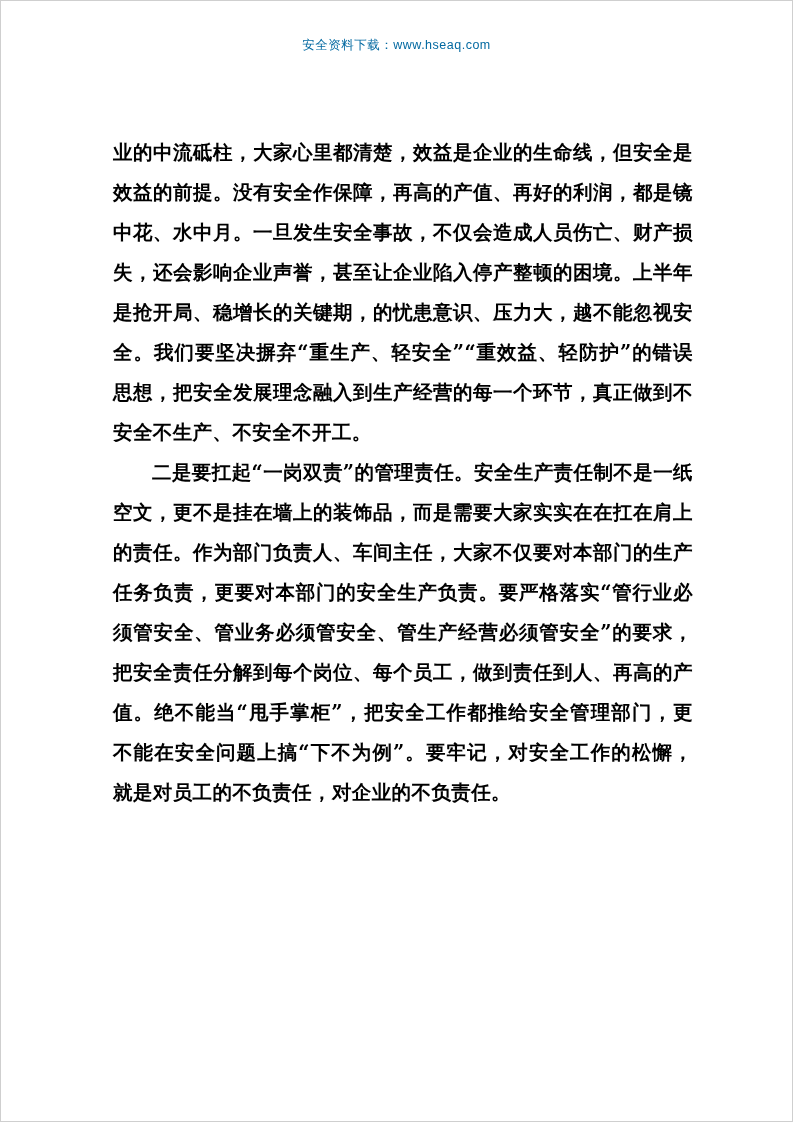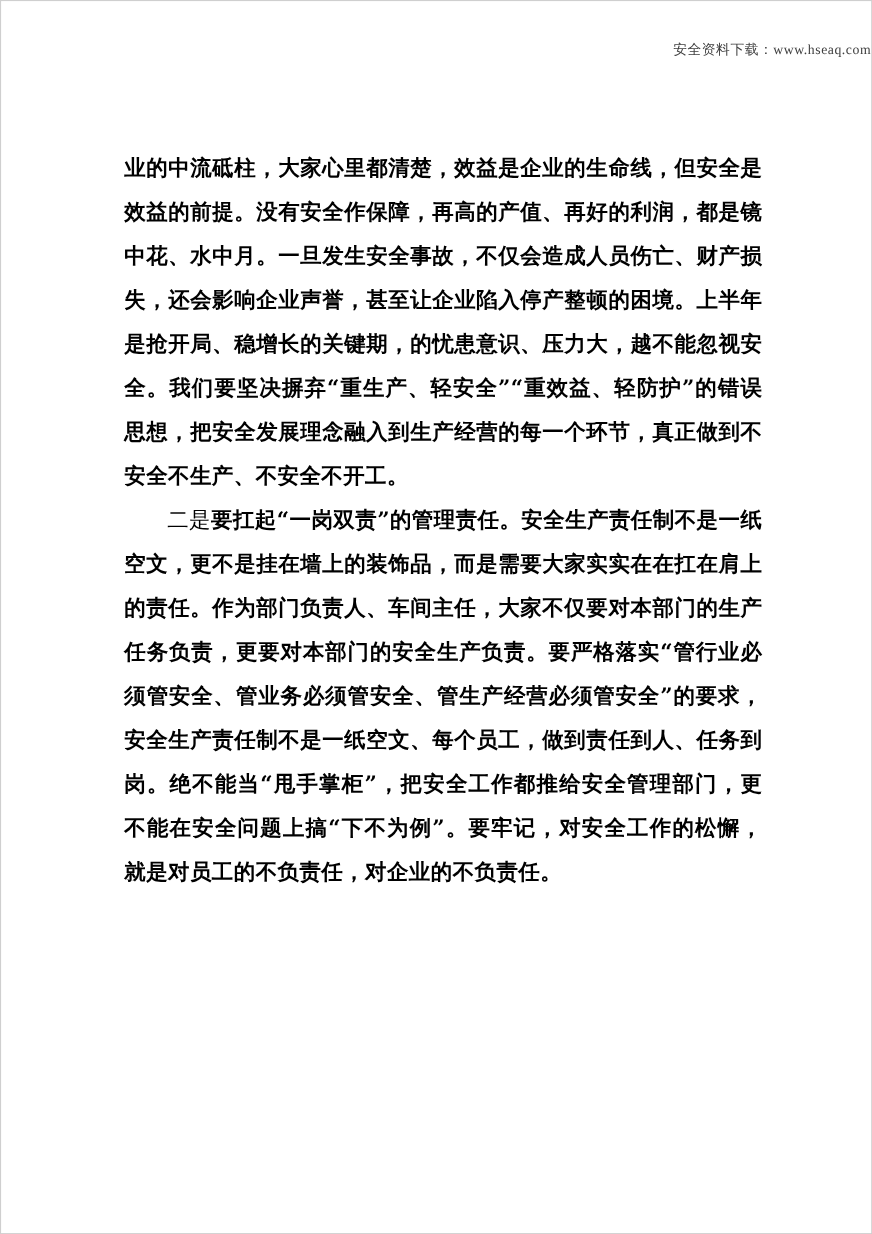--- a/index.html
+++ b/index.html
@@ -21,24 +21,24 @@
     box-sizing: border-box;
     border: 1px solid #cfcfcf;
     position: relative;
     background: #ffffff;
   }
   .watermark {
     position: absolute;
     top: 36px;
     left: 0;
     width: 100%;
-    text-align: right;
-    font-family: Liberation Serif, serif;
+    text-align: center;
+    font-family: Liberation Sans, sans-serif;
     font-size: 12.5px;
-    color: #404040;
+    color: #0369a1;
     letter-spacing: 0.5px;
     white-space: nowrap;
   }
   .content {
     position: absolute;
     top: 132px;
     left: 112px;
     width: 580px;
   }
   .para {
@@ -48,36 +48,36 @@
     text-justify: inter-ideograph;
     margin: 0 0 0 0;
     letter-spacing: 0.4px;
     font-weight: 600;
     font-family: "DejaVu Serif", "Liberation Serif", serif;
   }
   .para.indent {
     text-indent: 39px;
   }
   .lead {
-    font-weight: 400;
+    font-weight: 700;
     margin-top: 39px;
   }
 </style>
 </head>
 <body>
 
 <div class="page">
 
   <div class="watermark">安全资料下载：www.hseaq.com</div>
 
   <div class="content">
 
     <p class="para">
       <span>业的中流砥柱，大家心里都清楚，效益是企业的生命线，但安全是效益的前提。没有安全作保障，再高的产值、再好的利润，都是镜中花、水中月。一旦发生安全事故，不仅会造成人员伤亡、财产损失，还会影响企业声誉，甚至让企业陷入停产整顿的困境。上半年是抢开局、稳增长的关键期，的忧患意识、压力大，越不能忽视安全。我们要坚决摒弃“重生产、轻安全”“重效益、轻防护”的错误思想，把安全发展理念融入到生产经营的每一个环节，真正做到不安全不生产、不安全不开工。</span>
     </p>
 
     <p class="para indent">
-      <span class="lead">二是</span><span>要扛起“一岗双责”的管理责任。安全生产责任制不是一纸空文，更不是挂在墙上的装饰品，而是需要大家实实在在扛在肩上的责任。作为部门负责人、车间主任，大家不仅要对本部门的生产任务负责，更要对本部门的安全生产负责。要严格落实“管行业必须管安全、管业务必须管安全、管生产经营必须管安全”的要求，安全生产责任制不是一纸空文、每个员工，做到责任到人、任务到岗。绝不能当“甩手掌柜”，把安全工作都推给安全管理部门，更不能在安全问题上搞“下不为例”。要牢记，对安全工作的松懈，就是对员工的不负责任，对企业的不负责任。</span>
+      <span class="lead">二是</span><span>要扛起“一岗双责”的管理责任。安全生产责任制不是一纸空文，更不是挂在墙上的装饰品，而是需要大家实实在在扛在肩上的责任。作为部门负责人、车间主任，大家不仅要对本部门的生产任务负责，更要对本部门的安全生产负责。要严格落实“管行业必须管安全、管业务必须管安全、管生产经营必须管安全”的要求，把安全责任分解到每个岗位、每个员工，做到责任到人、再高的产值。绝不能当“甩手掌柜”，把安全工作都推给安全管理部门，更不能在安全问题上搞“下不为例”。要牢记，对安全工作的松懈，就是对员工的不负责任，对企业的不负责任。</span>
     </p>
 
 
   </div>
 </div>
 
 </body></html>

